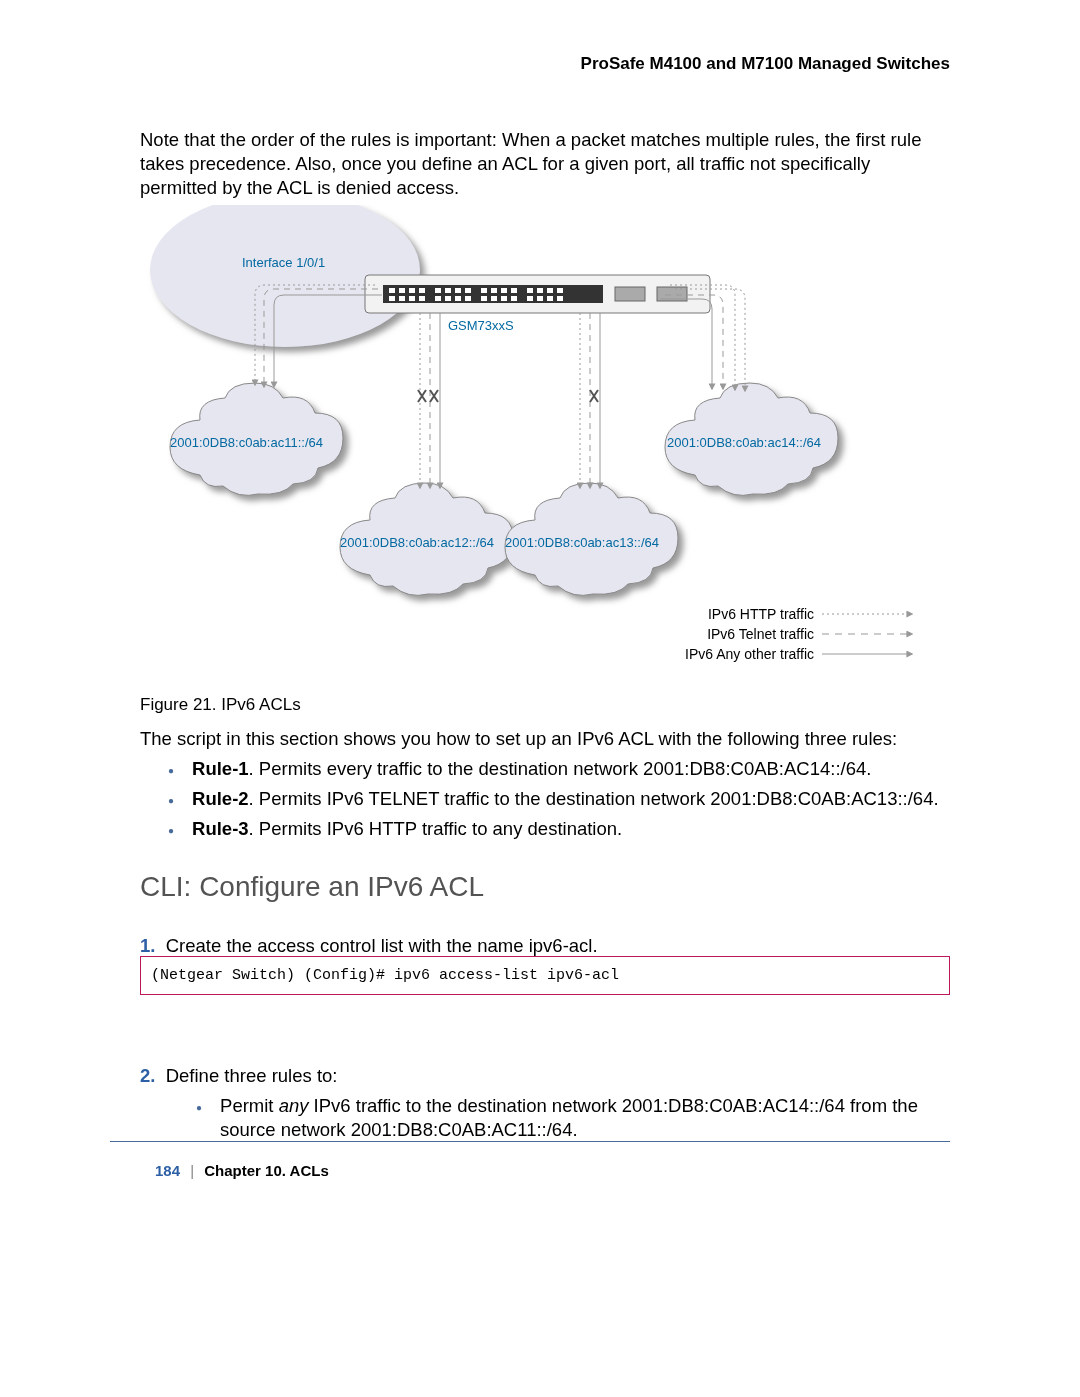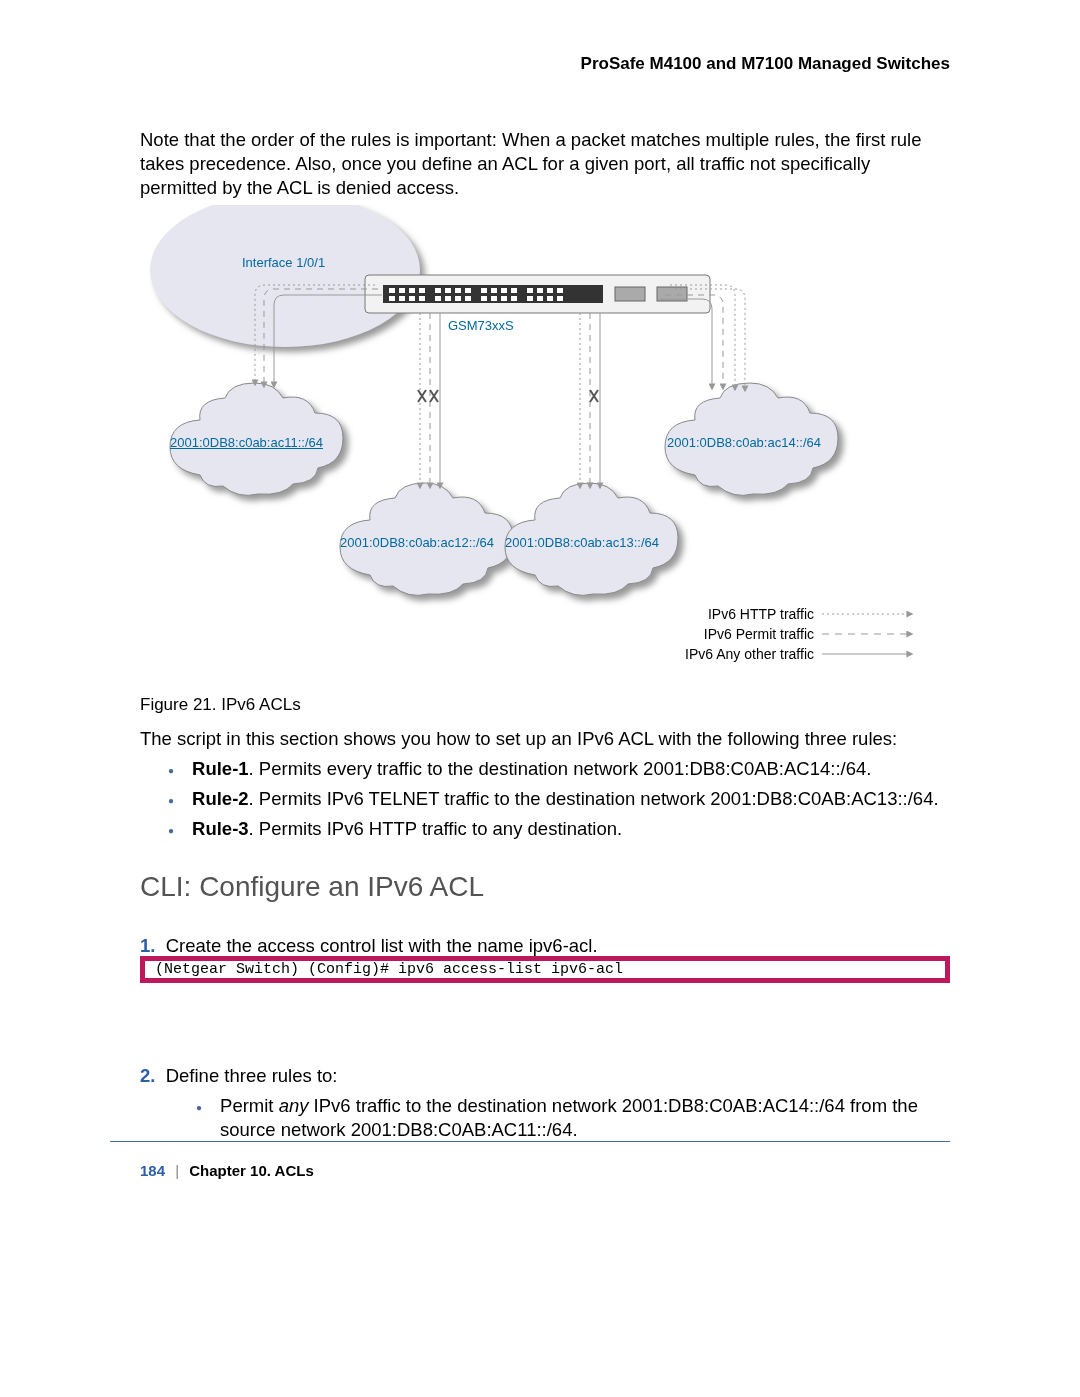--- a/index.html
+++ b/index.html
@@ -75,22 +75,22 @@
     line-height: 1.3;
   }
   .step1 { top: 918px; margin-top: 16px; }
   .step2 { top: 1064px; }
   .step-num { font-weight: bold; color: #2c5fa5; }
   .code-block {
     position: absolute;
     left: 140px;
     right: 130px;
     top: 956px;
-    border: 5px solid #be185d;
-    padding: 0 10px;
+    border: 1px solid #be185d;
+    padding: 10px 10px;
     font-family: "Courier New", monospace;
     font-size: 15px;
     box-sizing: border-box;
   }
   .sub-bullet {
     margin-left: 56px;
     display: flex;
   }
   .sub-bullet .dot {
     color: #476a9a;
@@ -105,21 +105,21 @@
     top: 1141px;
     height: 1px;
     background: #476a9a;
   }
   .footer {
     position: absolute;
     left: 140px;
     top: 1162px;
     font-size: 15px;
   }
-  .footer .pn { font-weight: bold; color: #2c5fa5; }
+  .footer .pn { font-weight: bold; color: #2c5fa5; margin-left: 15px; }
   .footer .sep { color: #888; margin: 0 6px; }
   .footer .ch { font-weight: bold; }
   
   .diagram-wrap svg { position: absolute; left:0; top:0; }
   .cloud-label, .dlabel {
     position: absolute;
     font-family: Arial, Helvetica, sans-serif;
     font-size: 13px;
     color: #0369a1;
   }
@@ -240,41 +240,41 @@
 
       <g stroke="#555" stroke-width="2">
         <path d="M278 185 l8 12 M286 185 l-8 12"></path>
         <path d="M290 185 l8 12 M298 185 l-8 12"></path>
         <path d="M450 185 l8 12 M458 185 l-8 12"></path>
       </g>
     </svg>
 
     <div class="dlabel" style="left:102px; top:50px;">Interface 1/0/1</div>
     <div class="dlabel" style="left:308px; top:113px;">GSM73xxS</div>
-    <div class="cloud-label" style="left:30px; top:230px;text-decoration:underline;">2001:0DB8:c0ab:ac11::/64</div>
+    <div class="cloud-label" style="left:30px; top:230px;">2001:0DB8:c0ab:ac11::/64</div>
     <div class="cloud-label" style="left:200px; top:330px;">2001:0DB8:c0ab:ac12::/64</div>
     <div class="cloud-label" style="left:365px; top:330px;">2001:0DB8:c0ab:ac13::/64</div>
     <div class="cloud-label" style="left:527px; top:230px;">2001:0DB8:c0ab:ac14::/64</div>
 
     <div class="legend">
       <div class="legend-row">
         <span class="legend-text">IPv6 HTTP traffic</span>
         <span class="legend-line">
             <svg viewBox="0 0 98 10">
               <defs>
                 <marker id="la1" viewBox="0 0 10 10" refX="8" refY="5" markerWidth="7" markerHeight="7" orient="auto">
                   <path d="M0 0 L10 5 L0 10 z" fill="#999"></path>
                 </marker>
               </defs>
               <line x1="0" y1="5" x2="90" y2="5" stroke="#999" stroke-dasharray="2 3" marker-end="url(#la1)"></line>
             </svg>
           </span>
       </div>
       <div class="legend-row">
-        <span class="legend-text">IPv6 Permit traffic</span>
+        <span class="legend-text">IPv6 Telnet traffic</span>
         <span class="legend-line">
             <svg viewBox="0 0 98 10">
               <defs>
                 <marker id="la2" viewBox="0 0 10 10" refX="8" refY="5" markerWidth="7" markerHeight="7" orient="auto">
                   <path d="M0 0 L10 5 L0 10 z" fill="#999"></path>
                 </marker>
               </defs>
               <line x1="0" y1="5" x2="90" y2="5" stroke="#999" stroke-dasharray="7 6" marker-end="url(#la2)"></line>
             </svg>
           </span>

